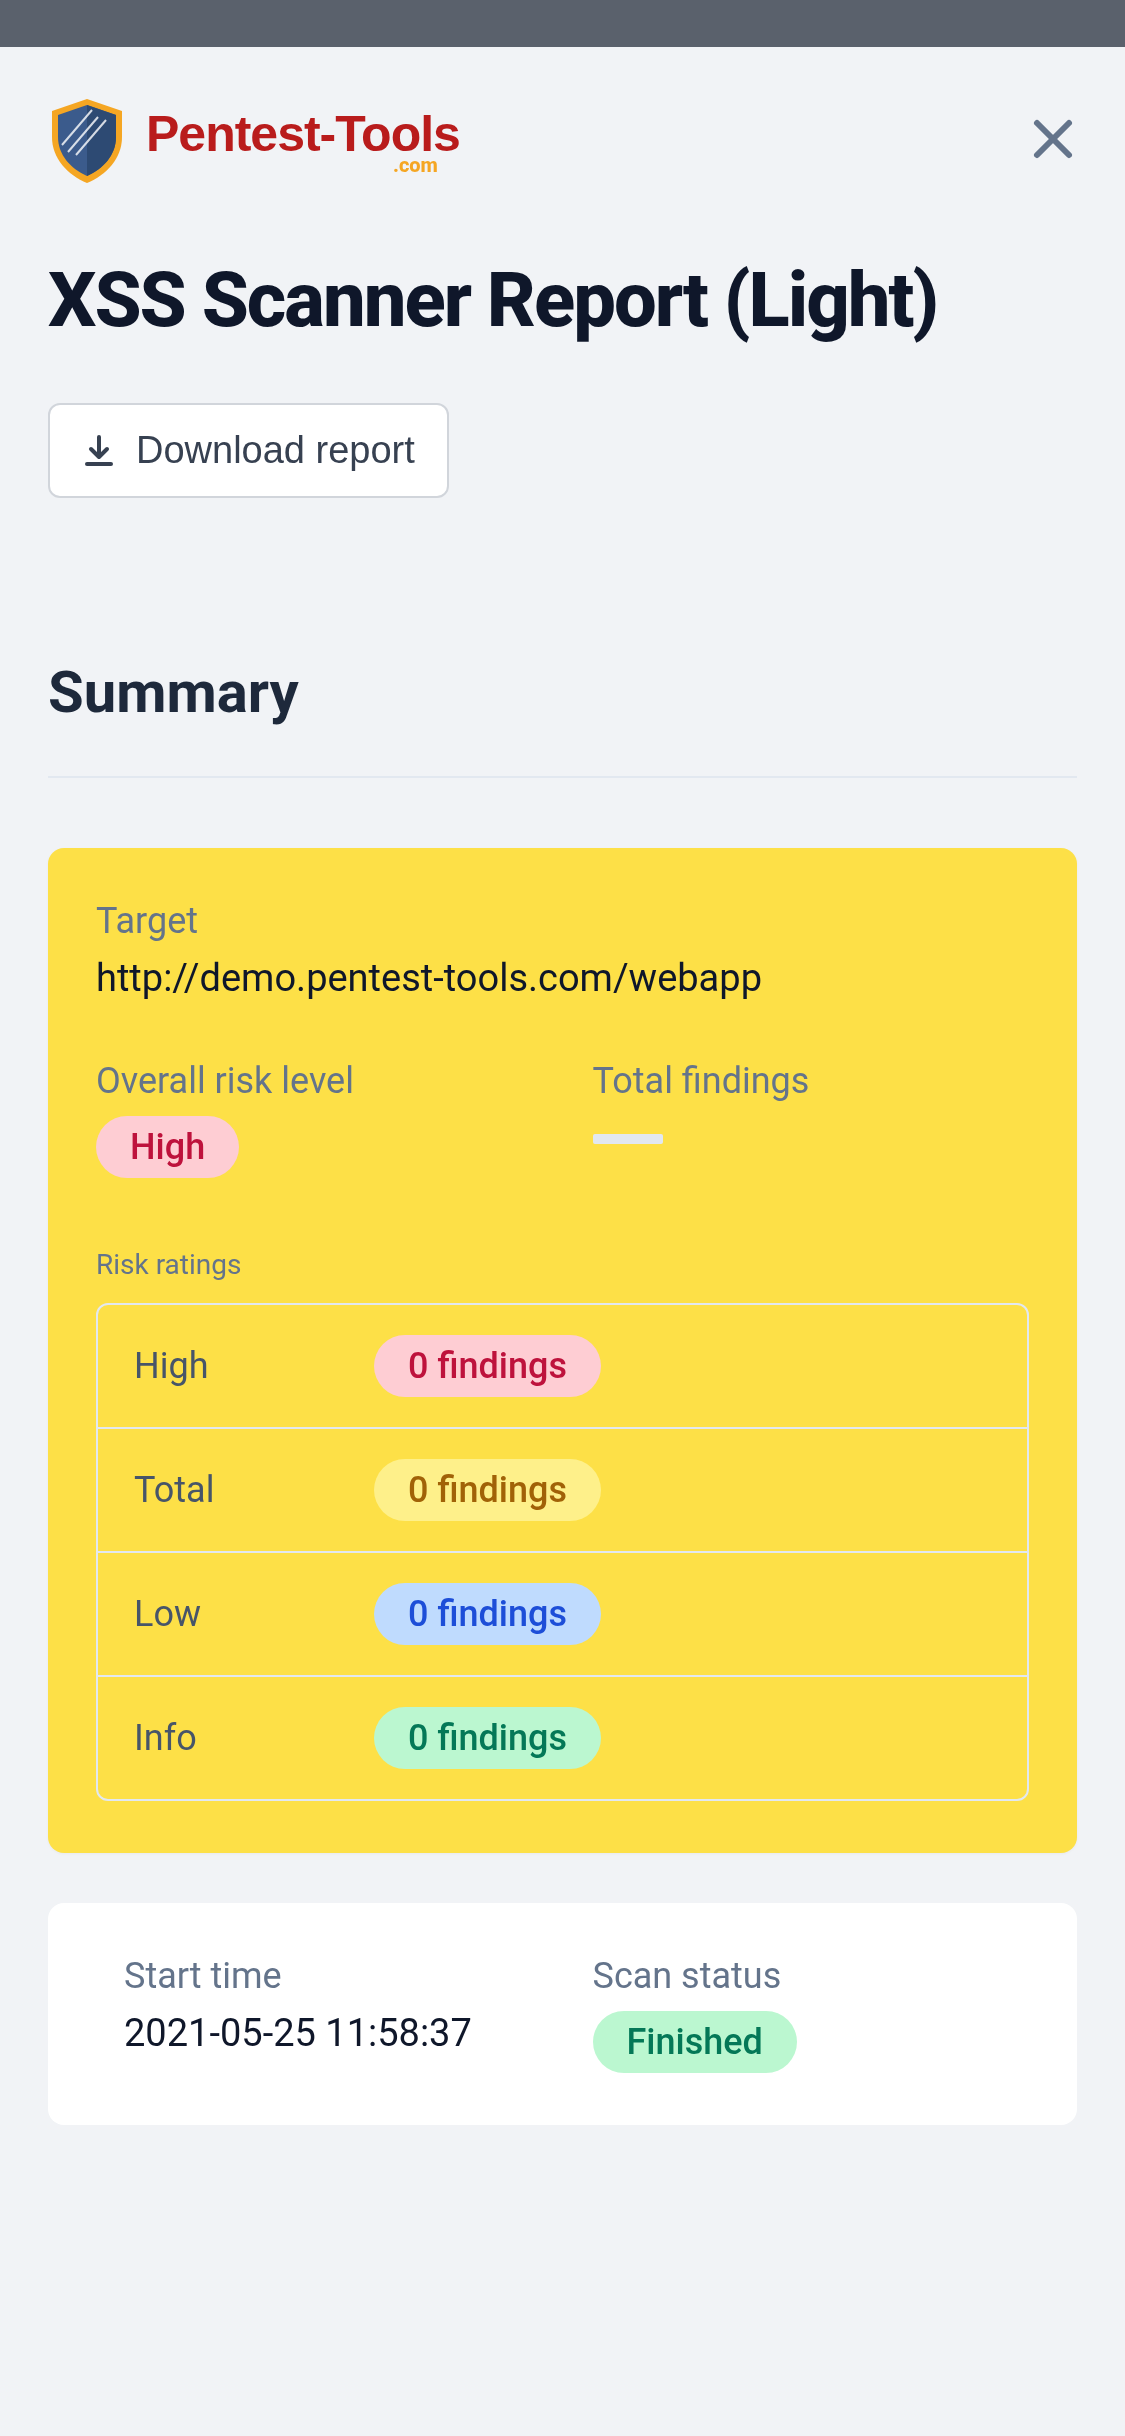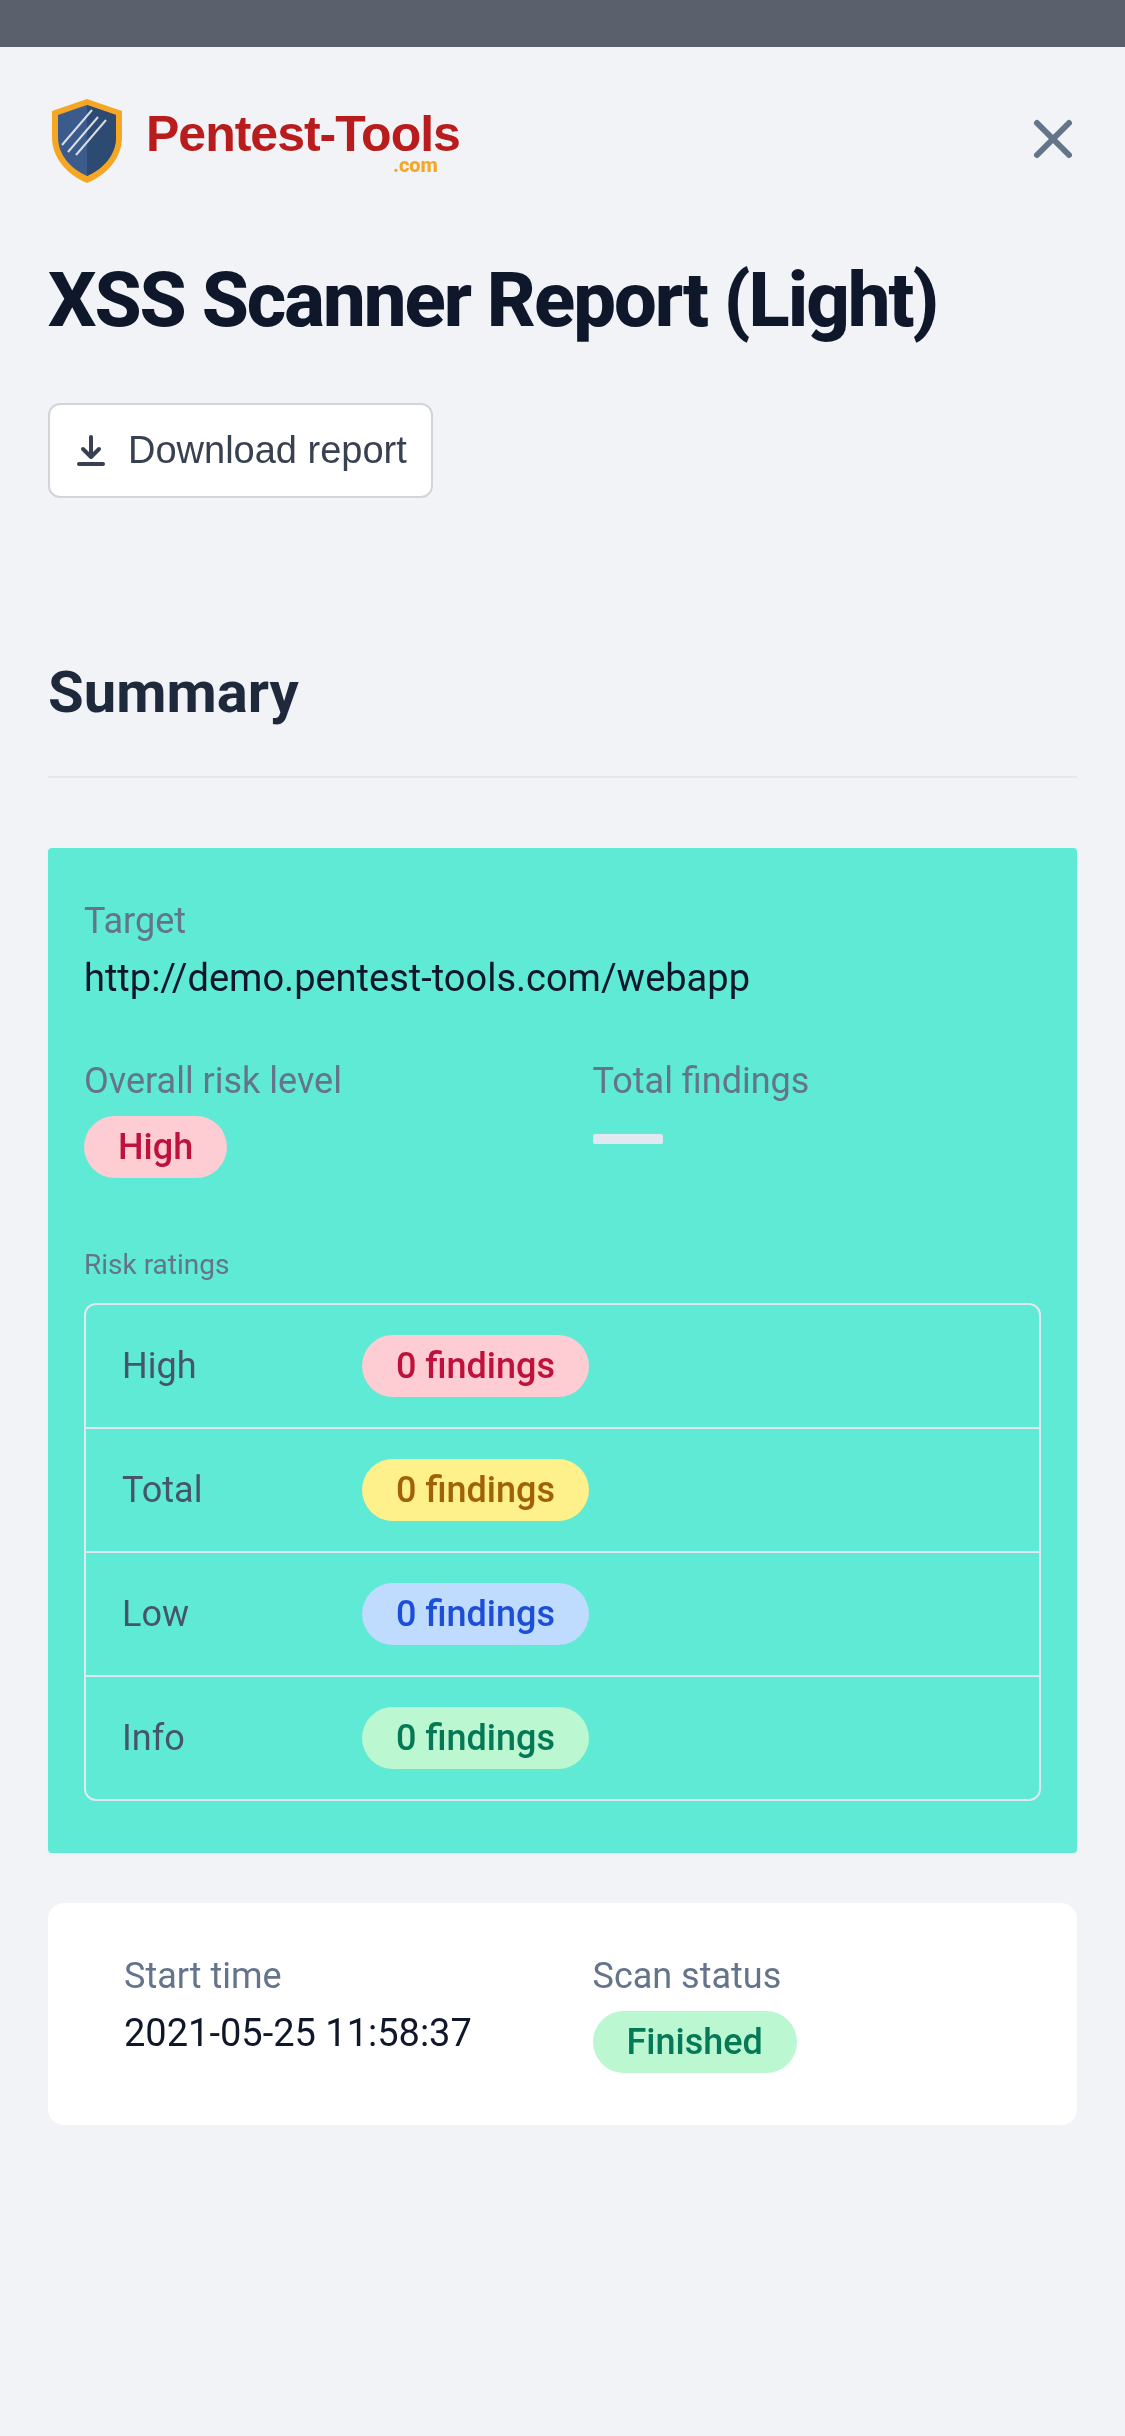--- a/index.html
+++ b/index.html
@@ -5,25 +5,25 @@
   * { margin: 0; padding: 0; box-sizing: border-box; }
   html, body { width: 1125px; font-family: -apple-system, BlinkMacSystemFont, "Segoe UI", Roboto, Helvetica, Arial, sans-serif; background: #f1f3f6; }
   .topbar { height: 47px; background: #5a616c; }
   .page { padding: 50px 48px 0 48px; }
   .header-row { display: flex; justify-content: space-between; align-items: center; margin-bottom: 70px; }
   .logo-wrap { display: flex; align-items: center; gap: 20px; }
   .logo-text { font-size: 50px; font-weight: 800; color: #b91c1c; letter-spacing: -1px; font-family: Arial, sans-serif; }
   .logo-com { font-size: 20px; font-weight: 800; color: #f5a623; display: block; text-align: right; margin-top: -10px; margin-right: 22px; }
   .close-btn { color: #64748b; cursor: pointer; }
   .page-title { font-size: 76px; font-weight: 800; color: #0f172a; letter-spacing: -2px; margin-bottom: 58px; }
-  .download-btn { display: inline-flex; align-items: center; gap: 20px; background: #ffffff; border: 2px solid #d1d5db; border-radius: 12px; padding: 24px 24px; font-size: 38px; color: #374151; cursor: pointer; }
+  .download-btn { display: inline-flex; align-items: center; gap: 20px; background: #ffffff; border: 2px solid #d1d5db; border-radius: 12px; padding: 24px 32px; font-size: 38px; color: #374151; cursor: pointer; }
   .download-btn svg { color: #374151; }
   .section-title { font-size: 58px; font-weight: 700; color: #1e293b; margin-top: 160px; margin-bottom: 50px; }
   .divider { height: 2px; background: #e2e8f0; margin-bottom: 70px; }
-  .card { background: #5eead4; border-radius: 4px; padding: 52px 36px; margin-bottom: 50px; box-shadow: 0 1px 3px rgba(0,0,0,0.04); }
+  .card { background: #fde047; border-radius: 16px; padding: 52px 48px; margin-bottom: 50px; box-shadow: 0 1px 3px rgba(0,0,0,0.04); }
   .field-label { font-size: 36px; color: #64748b; margin-bottom: 14px; }
   .field-value { font-size: 38px; color: #0f172a; }
   .row2 { display: flex; gap: 60px; margin-top: 60px; }
   .col { flex: 1; }
   .badge { display: inline-block; padding: 10px 34px; border-radius: 999px; font-size: 36px; font-weight: 500; }
   .badge-high-solid { background: #fecdd3; color: #be123c; }
   .chart-stub { display: flex; align-items: flex-end; height: 28px; }
   .bar-stub { width: 70px; height: 10px; background: #e2e8f0; border-radius: 2px; }
   .ratings-label { font-size: 28px; color: #64748b; margin-top: 70px; margin-bottom: 22px; }
   .ratings-table { border: 2px solid #e2e8f0; border-radius: 12px; overflow: hidden; }

